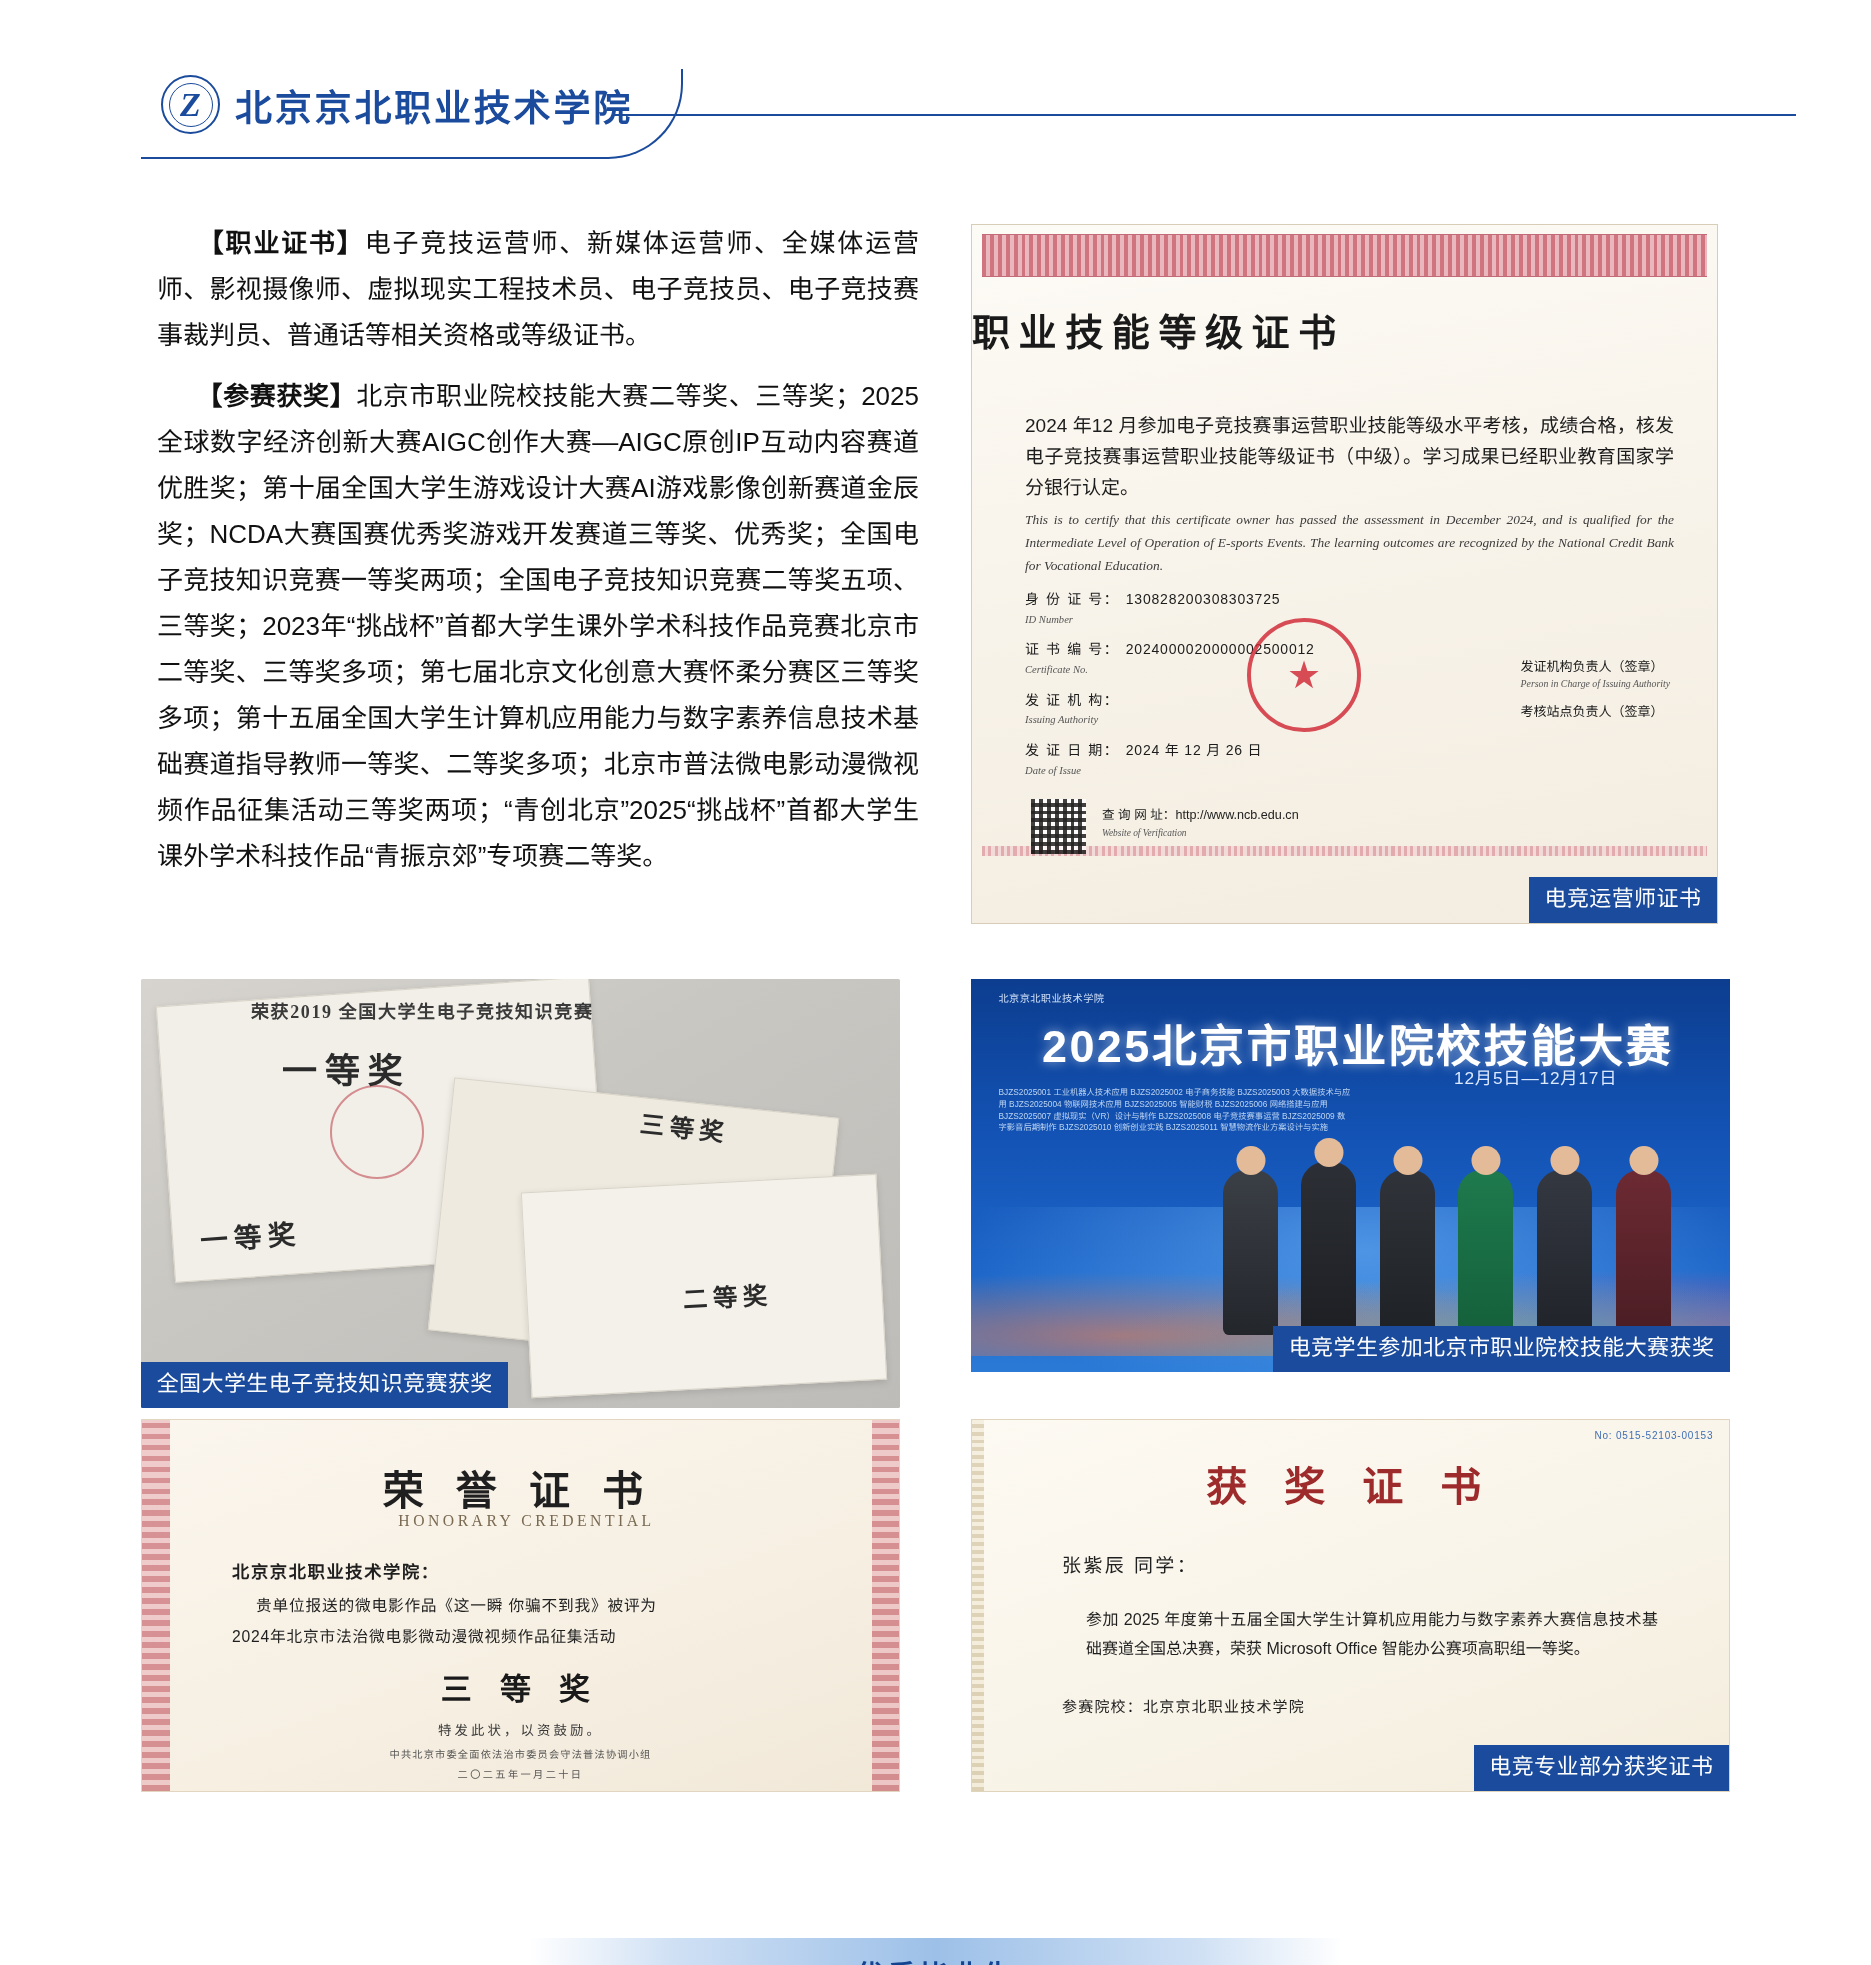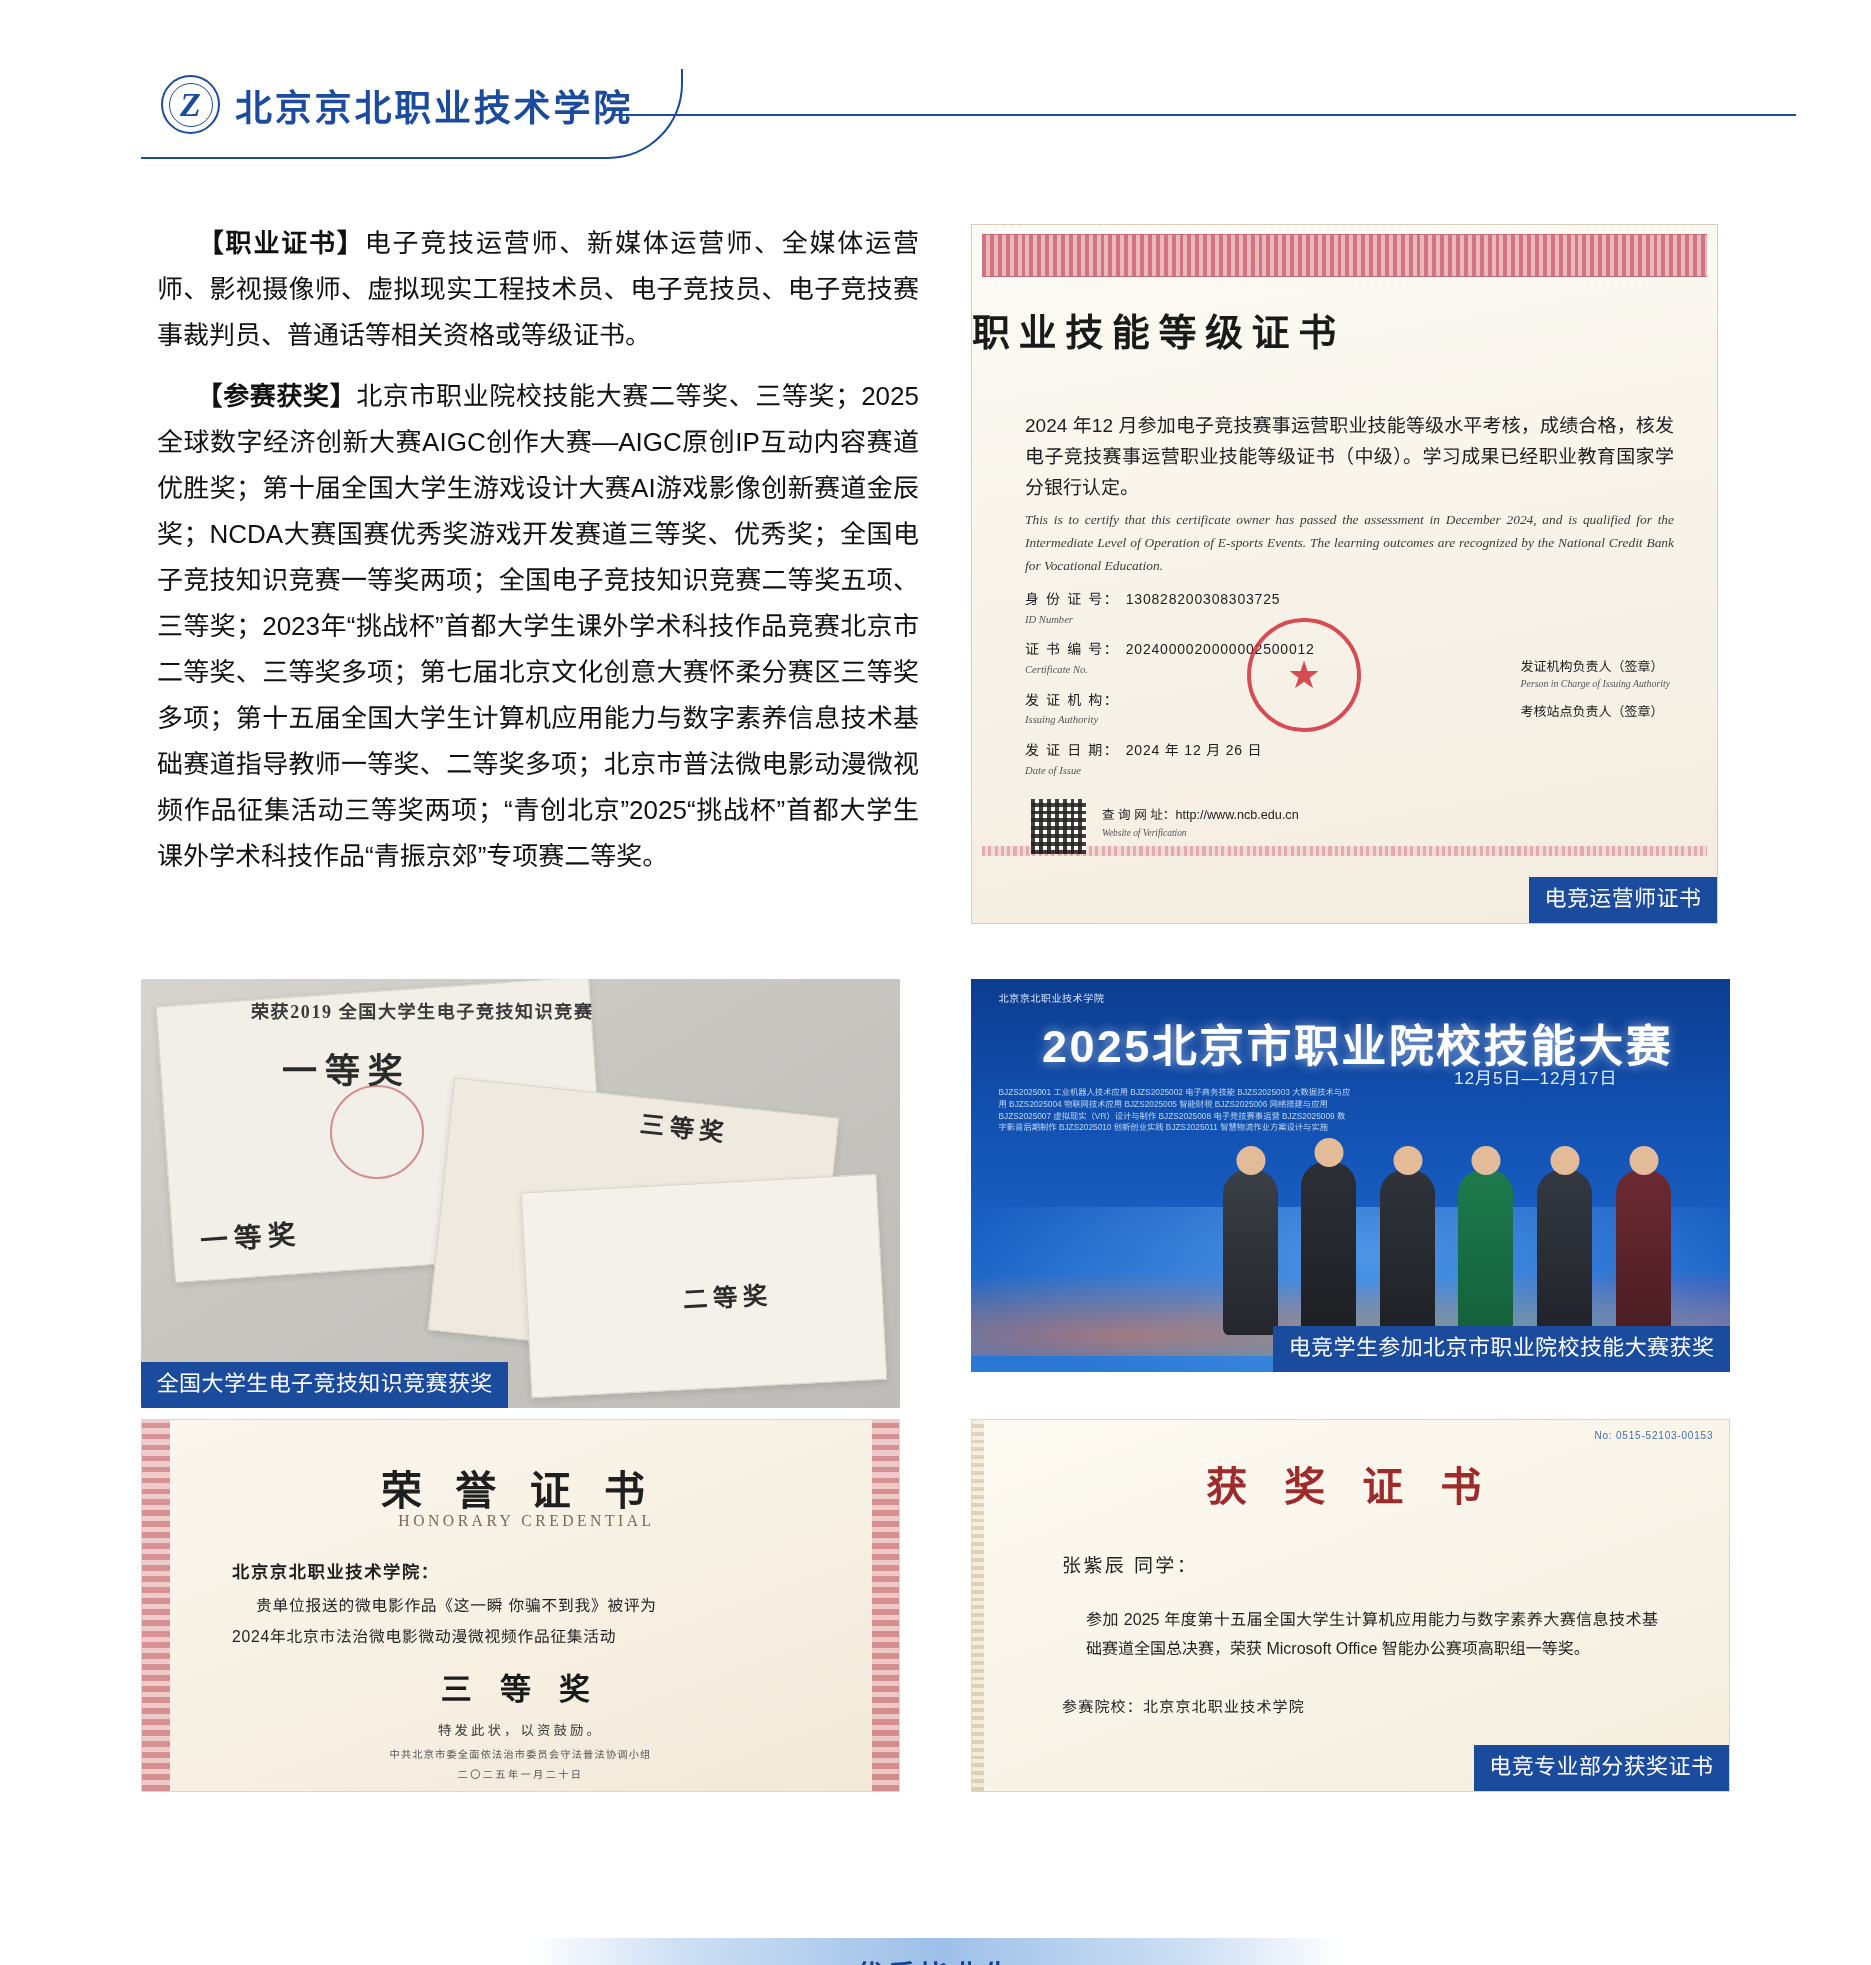--- a/index.html
+++ b/index.html
@@ -423,21 +423,21 @@
     left: 0; top: 0; bottom: 0;
     width: 27.5px;
     background: repeating-linear-gradient(0deg,#c0505c 0 5.5px,#e8b0b7 5.5px 11px);
     opacity: .6;
   }
   #fig-honor .edge.r { left: auto; right: 0; }
   #fig-honor .h-title {
     position: absolute;
     left: 0; right: 4px; top: 37px;
     text-align: center;
-    font-family: Liberation Sans, sans-serif;
+    font-family: Liberation Serif, serif;
     font-size: 41px;
     font-weight: bold;
     letter-spacing: 11px;
     color: #1f1f1f;
   }
   #fig-honor .h-sub {
     position: absolute;
     left: 0; right: 0; top: 92px;
     text-align: center;
     font-family: "Liberation Serif", serif;

